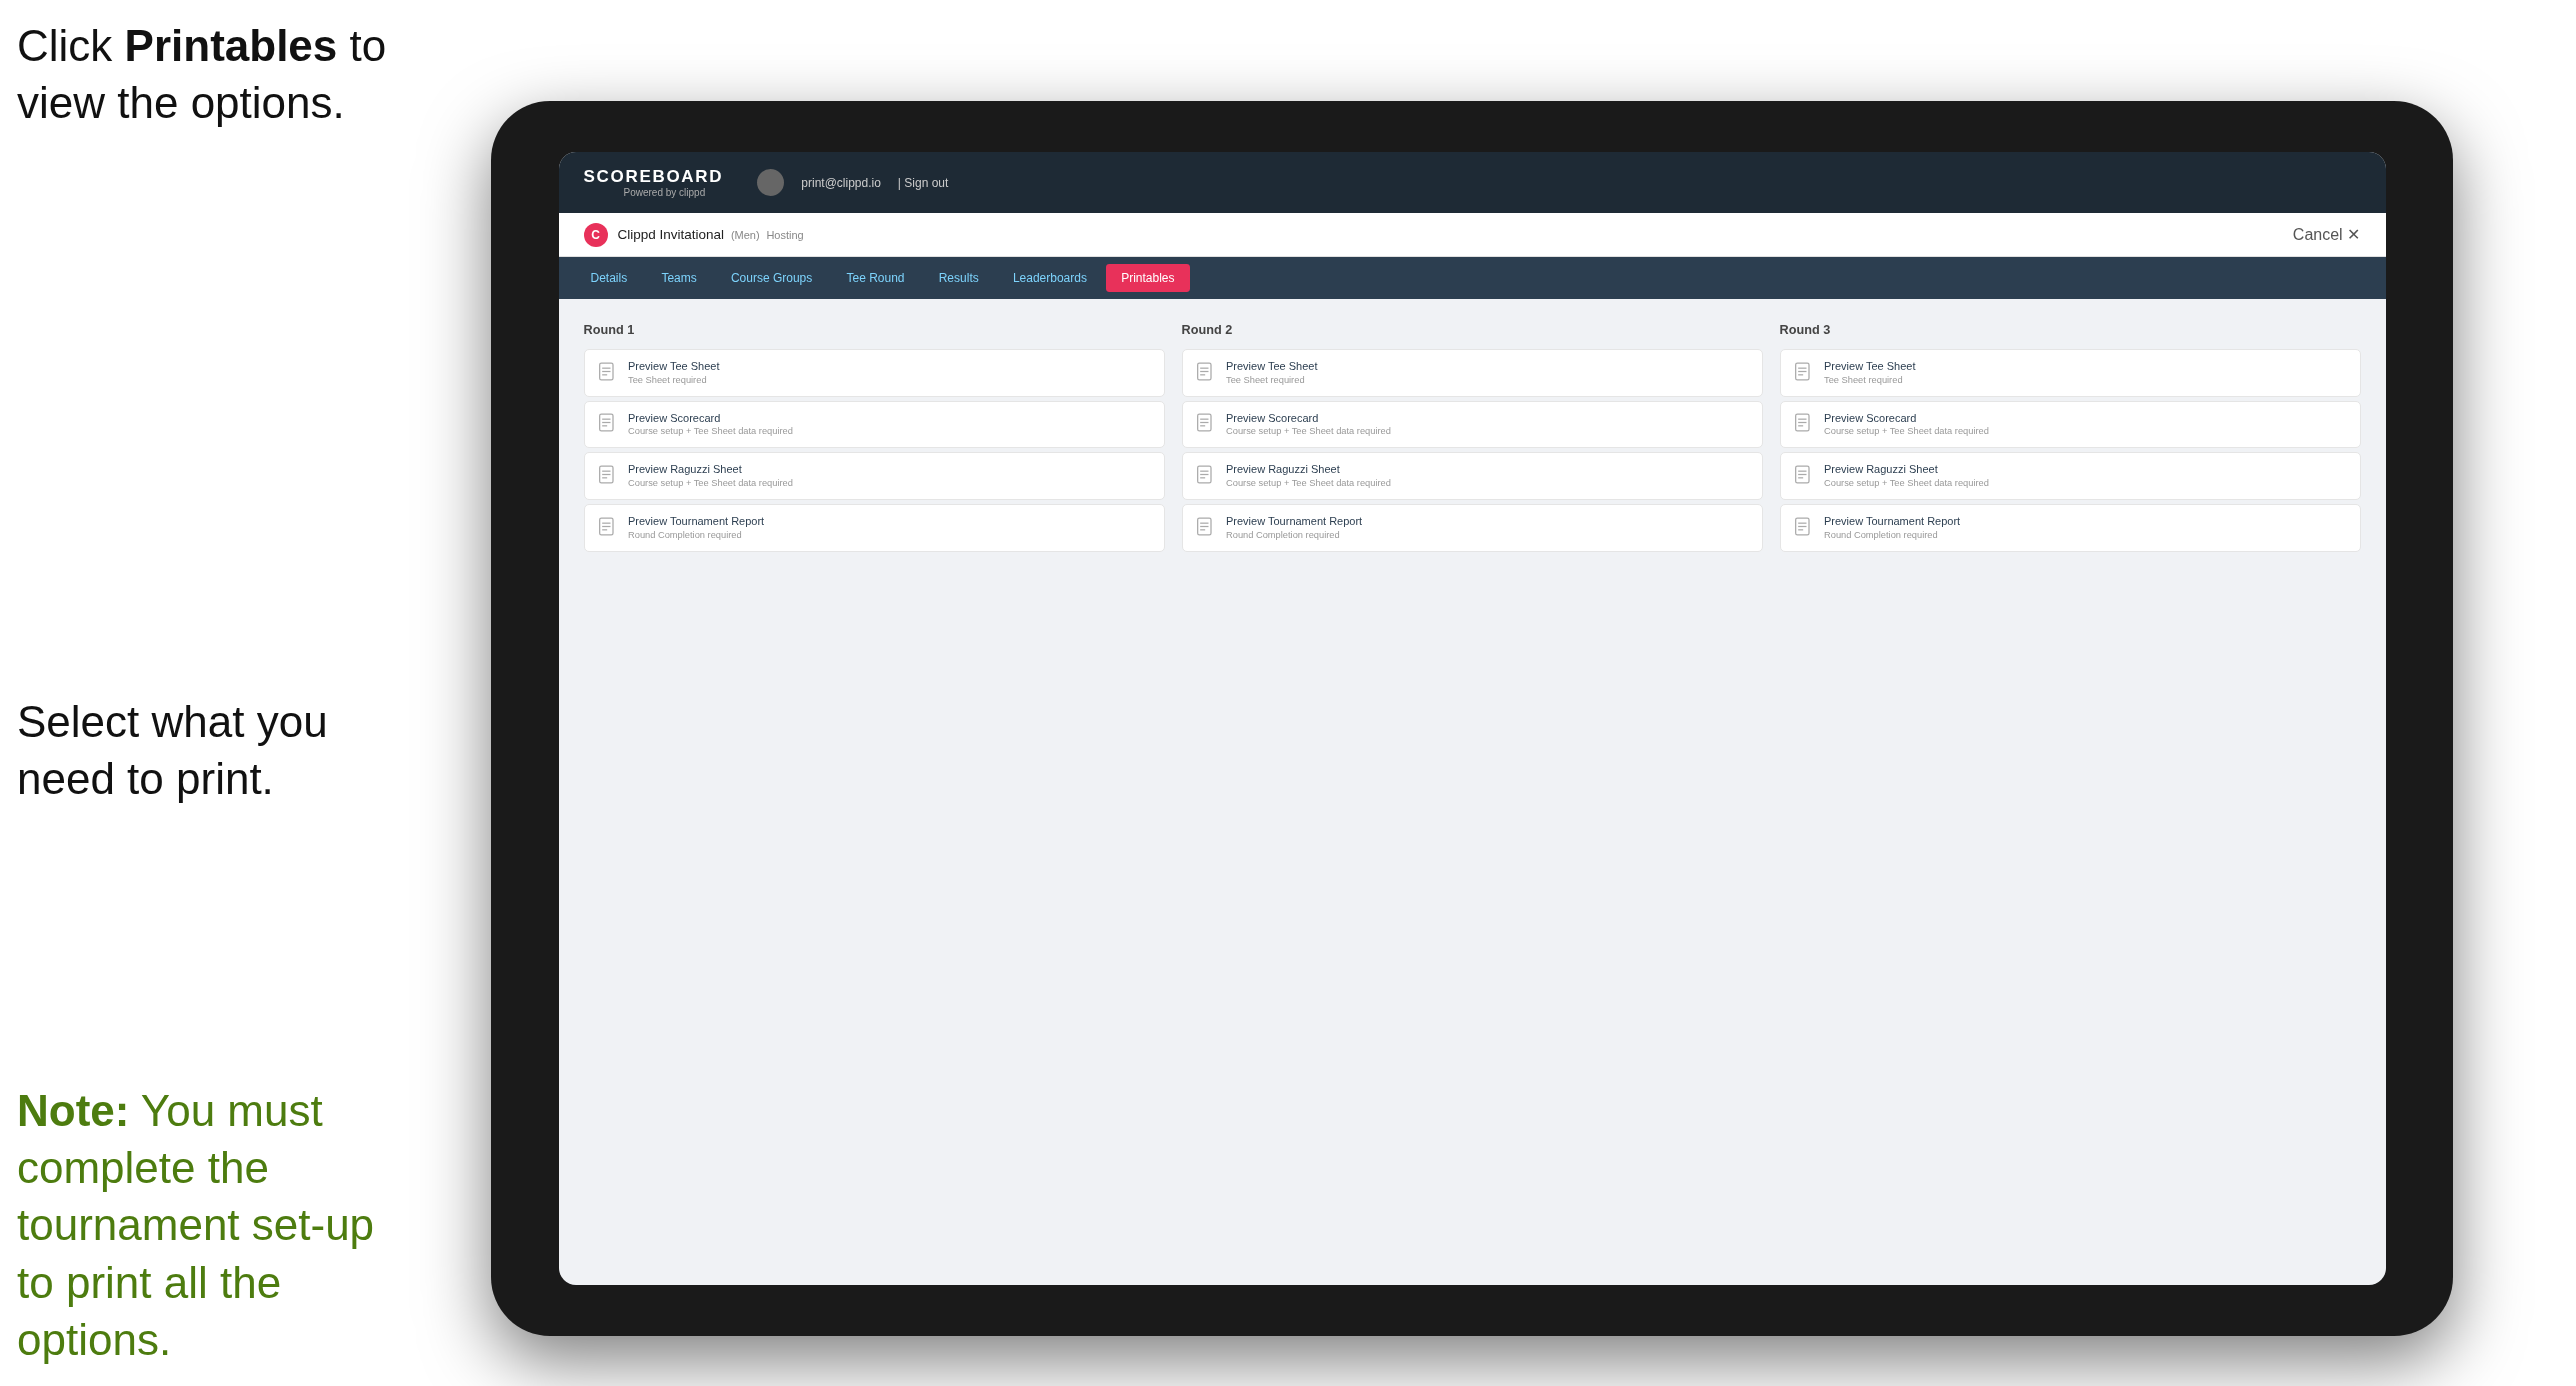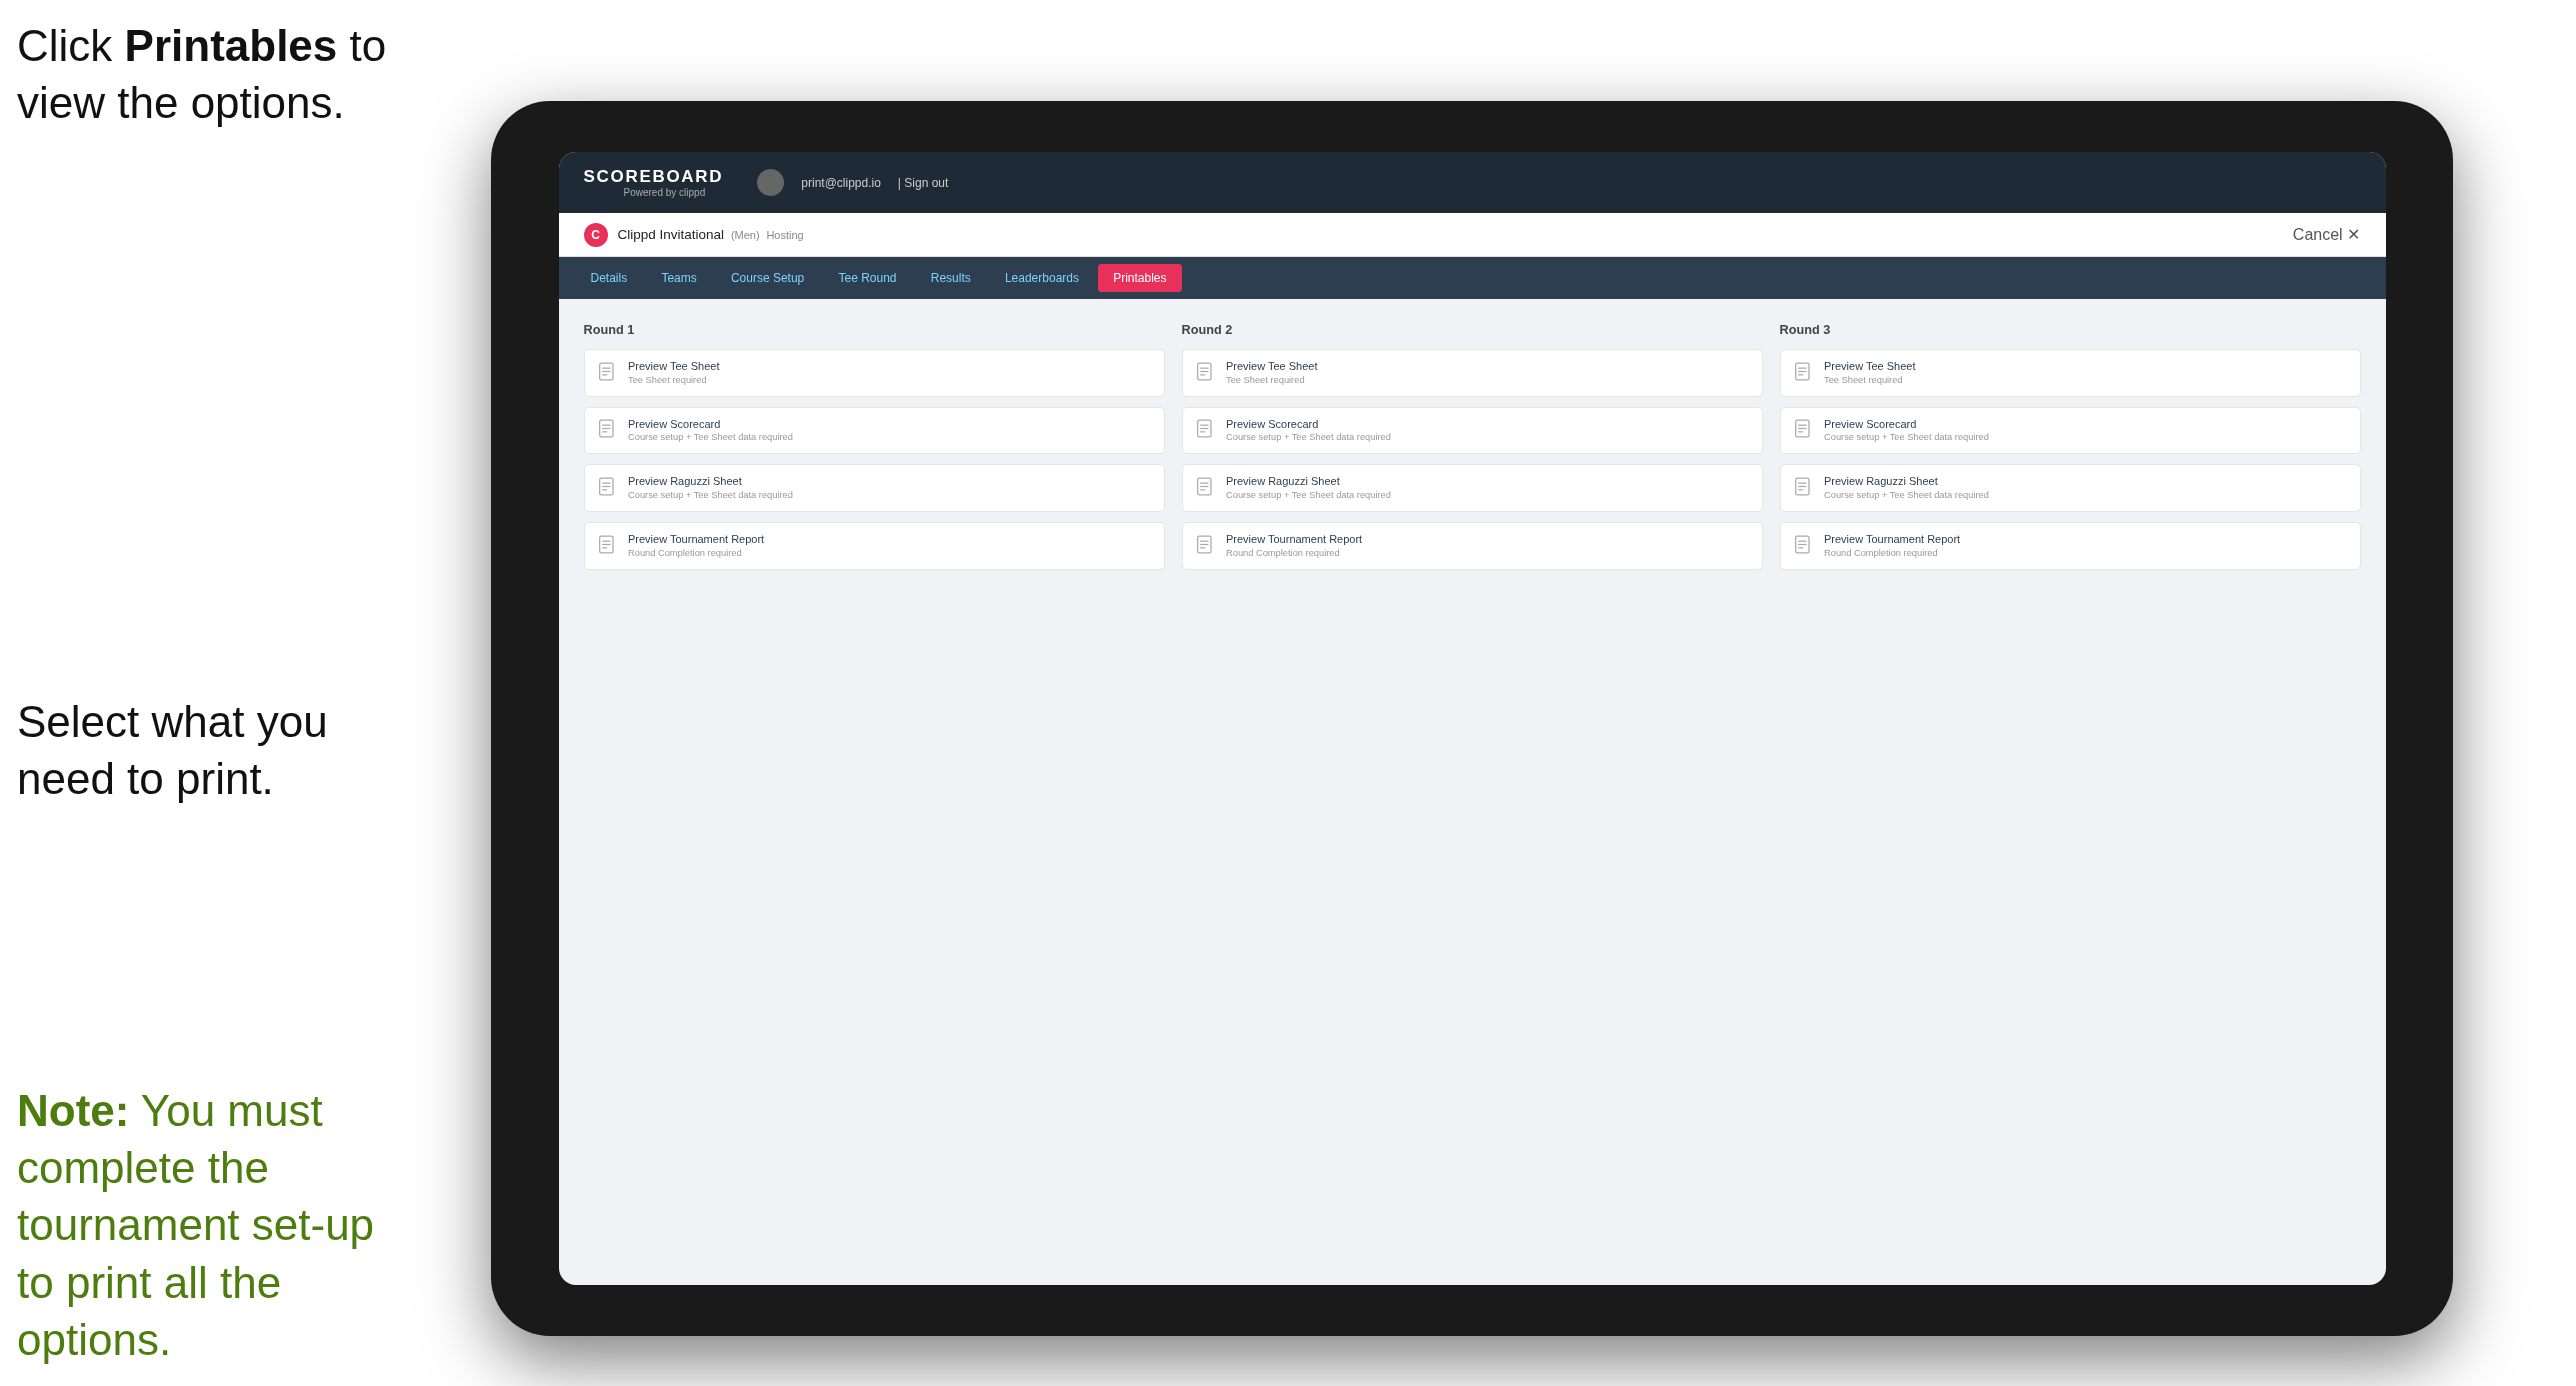--- a/index.html
+++ b/index.html
@@ -225,21 +225,21 @@
     .round-section h3 {
       font-size: 12.7px;
       color: #444;
       margin-bottom: 12px;
       font-weight: 600;
     }
 
     .round-cards {
       display: flex;
       flex-direction: column;
-      gap: 10px;
+      gap: 4px;
     }
 
     .print-card {
       background: #ffffff;
       border: 0.8px solid #e5e5e5;
       border-radius: 5px;
       padding: 10px 13.5px;
       display: flex;
       align-items: flex-start;
       gap: 10px;
@@ -331,21 +331,21 @@
       <div class="tournament-logo">C</div>
       <span class="tournament-name">Clippd Invitational</span>
       <span class="tournament-type">(Men)</span>
       <span class="tournament-status">Hosting</span>
       <span class="cancel-btn">Cancel ✕</span>
     </div>
 
     <div class="sub-nav">
       <span class="sub-nav-tab">Details</span>
       <span class="sub-nav-tab">Teams</span>
-      <span class="sub-nav-tab">Course Setup</span>
+      <span class="sub-nav-tab">Course Groups</span>
       <span class="sub-nav-tab">Tee Round</span>
       <span class="sub-nav-tab">Results</span>
       <span class="sub-nav-tab">Leaderboards</span>
       <span class="sub-nav-tab active">Printables</span>
     </div>
 
     <div class="main-content">
       <div class="rounds-grid">
 
         <div class="round-section">

